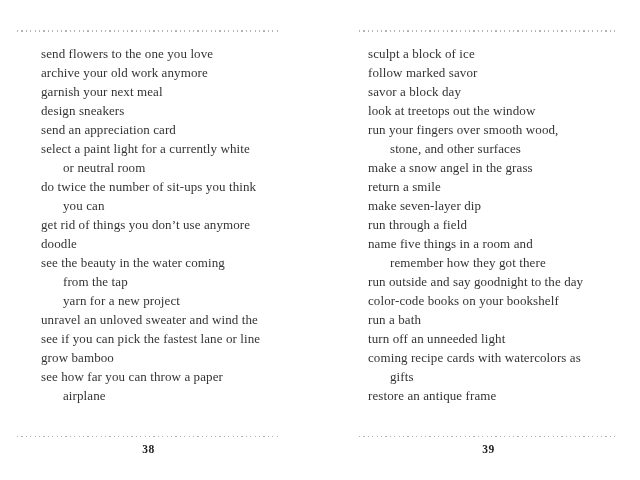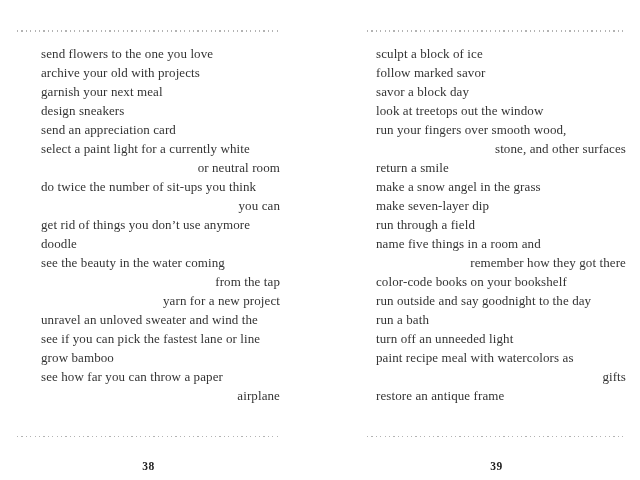--- a/index.html
+++ b/index.html
@@ -9,21 +9,21 @@
     font-family: "Liberation Serif", serif;
     overflow: hidden;
   }
   #spread {
     position: relative;
     width: 640px; height: 480px;
     background: var(--background, #ffffff);
   }
   .page { position: absolute; top: 30px; font-family: Liberation Serif, serif; }
   #page-left  { left: 17px;  width: 263px; }
-  #page-right { left: 367px; width: 259px; }
+  #page-right { left: 359px; width: 259px; }
   .rule {
     height: 1.5px;
     background-image: repeating-linear-gradient(
       to right,
       var(--dots, #b3b3b3) 0 1.2px,
       transparent 1.2px 4.4px
     );
   }
   .content {
     box-sizing: border-box;
@@ -32,43 +32,43 @@
   }
   #page-left  .content { padding-left: 24px; }
   #page-right .content { padding-left: 9px; }
   .line {
     font-size: 13px;
     line-height: 19px;
     color: var(--text, #343434);
     white-space: nowrap;
     letter-spacing: 0.1px;
   }
-  .line.cont { padding-left: 22px; text-align: right; }
+  .line.cont { padding-left: 22px; }
   .pagenum {
-    margin-top: 23px;
+    margin-top: 6px;
     text-align: center;
     font-weight: bold;
     font-size: 11.5px;
     color: var(--page_number, #222222);
     letter-spacing: 0.5px;
   }
 </style>
 </head>
 <body>
 
 <div id="spread">
 
   <div class="page" id="page-left">
     <div class="rule"></div>
     <div class="content">
         <div>
           <div class="line">send flowers to the one you love</div>
         </div>
         <div>
-          <div class="line">archive your old with projects</div>
+          <div class="line">archive your old work anymore</div>
         </div>
         <div>
           <div class="line">garnish your next meal</div>
         </div>
         <div>
           <div class="line">design sneakers</div>
         </div>
         <div>
           <div class="line">send an appreciation card</div>
         </div>
@@ -122,49 +122,49 @@
           <div class="line">savor a block day</div>
         </div>
         <div>
           <div class="line">look at treetops out the window</div>
         </div>
         <div>
           <div class="line">run your fingers over smooth wood,</div>
           <div class="line cont">stone, and other surfaces</div>
         </div>
         <div>
-          <div class="line">return a smile</div>
+          <div class="line">make a snow angel in the grass</div>
         </div>
         <div>
-          <div class="line">make a snow angel in the grass</div>
+          <div class="line">return a smile</div>
         </div>
         <div>
           <div class="line">make seven-layer dip</div>
         </div>
         <div>
           <div class="line">run through a field</div>
         </div>
         <div>
           <div class="line">name five things in a room and</div>
           <div class="line cont">remember how they got there</div>
         </div>
         <div>
-          <div class="line">color-code books on your bookshelf</div>
+          <div class="line">run outside and say goodnight to the day</div>
         </div>
         <div>
-          <div class="line">run outside and say goodnight to the day</div>
+          <div class="line">color-code books on your bookshelf</div>
         </div>
         <div>
           <div class="line">run a bath</div>
         </div>
         <div>
           <div class="line">turn off an unneeded light</div>
         </div>
         <div>
-          <div class="line">paint recipe meal with watercolors as</div>
+          <div class="line">coming recipe cards with watercolors as</div>
           <div class="line cont">gifts</div>
         </div>
         <div>
           <div class="line">restore an antique frame</div>
         </div>
       </div>
     <div class="rule"></div>
     <div class="pagenum">39</div>
   </div>
 

